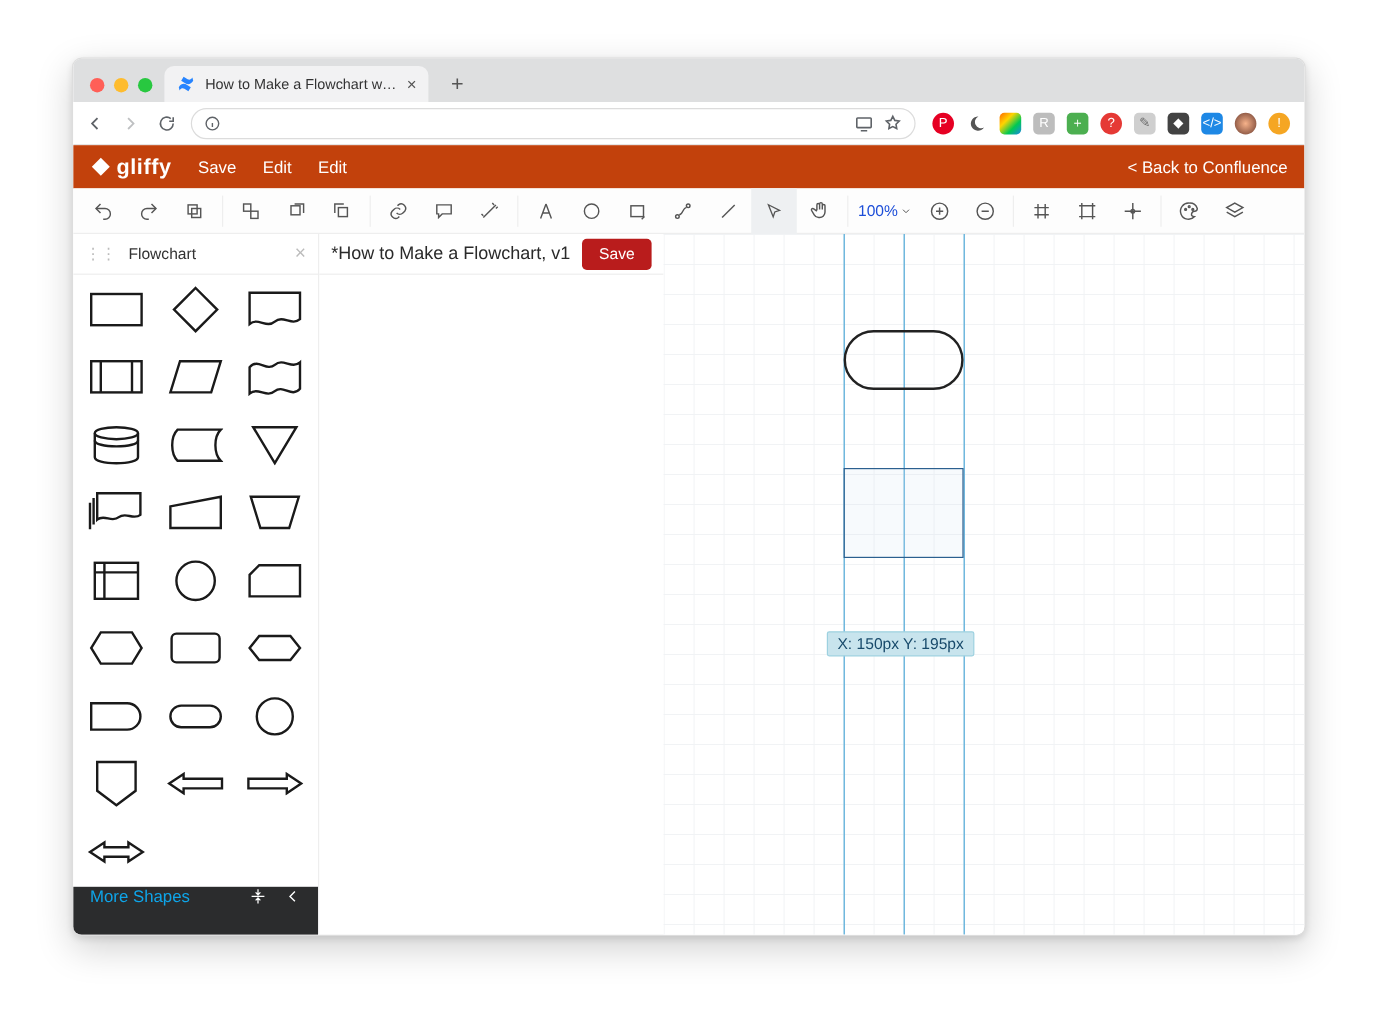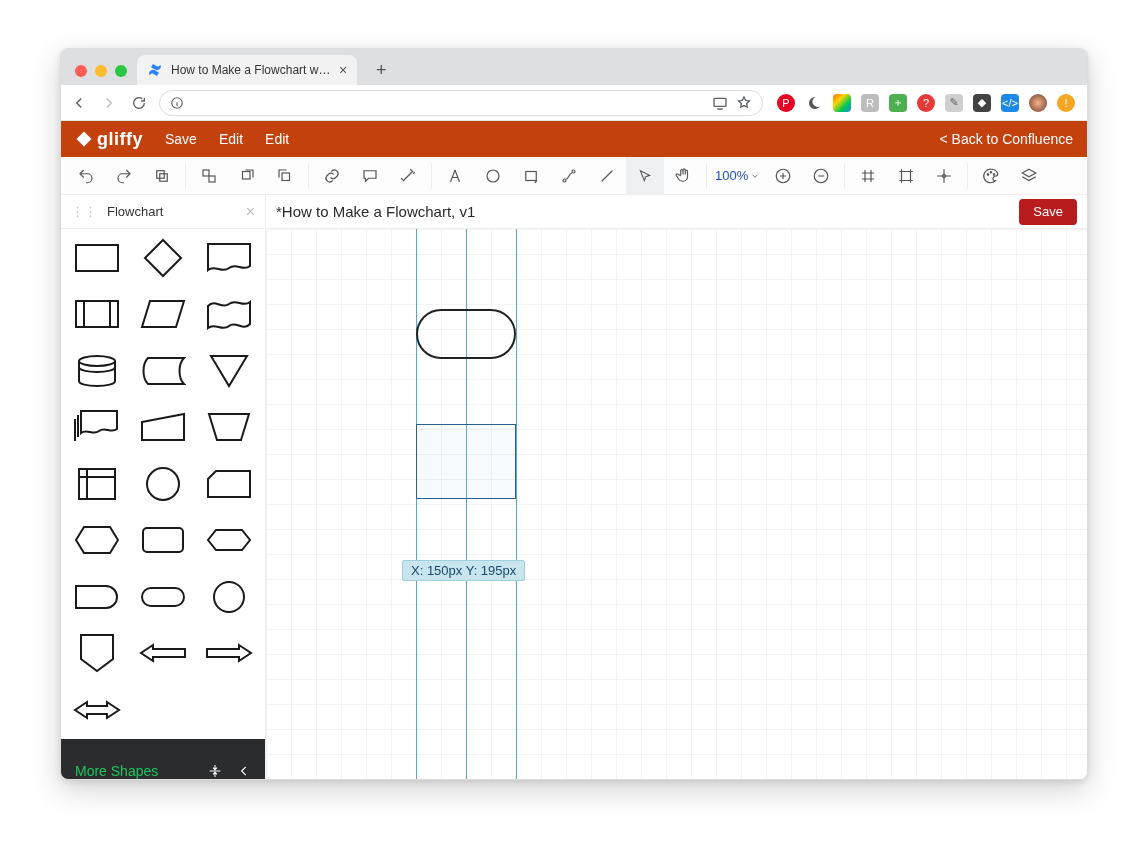--- a/index.html
+++ b/index.html
@@ -170,31 +170,31 @@
   .shape-cell {
     width:48px; height:38px;
     display:flex; align-items:center; justify-content:center;
     cursor:grab;
   }
   .shape-cell svg { stroke:#1a1a1a; stroke-width:2; fill:none; }
 
   .more-shapes {
     height: 40px;
     background:#2b2c2d;
-    color:#22c55e;
+    color:#0ea5e9;
     display:flex;
-    align-items:flex-end;
+    align-items:flex-start;
     padding:0 14px;
     gap:30px;
     font-size:14px;
   }
   .more-shapes .icons { margin-left:auto; display:flex; gap:14px; align-items:center; }
 
   
-  .canvas-col { flex:1; display:flex; flex-direction:column; min-width:0; }
+  .canvas-col { flex:1; display:flex; flex-direction:row; min-width:0; }
   .doc-title-row {
     height:34px;
     border-bottom:1px solid #eee;
     display:flex; align-items:center;
     padding:0 10px;
     gap:10px;
   }
   .doc-title { font-size:15px; color:#2a2a2a; }
   .save-btn {
     margin-left:auto;

